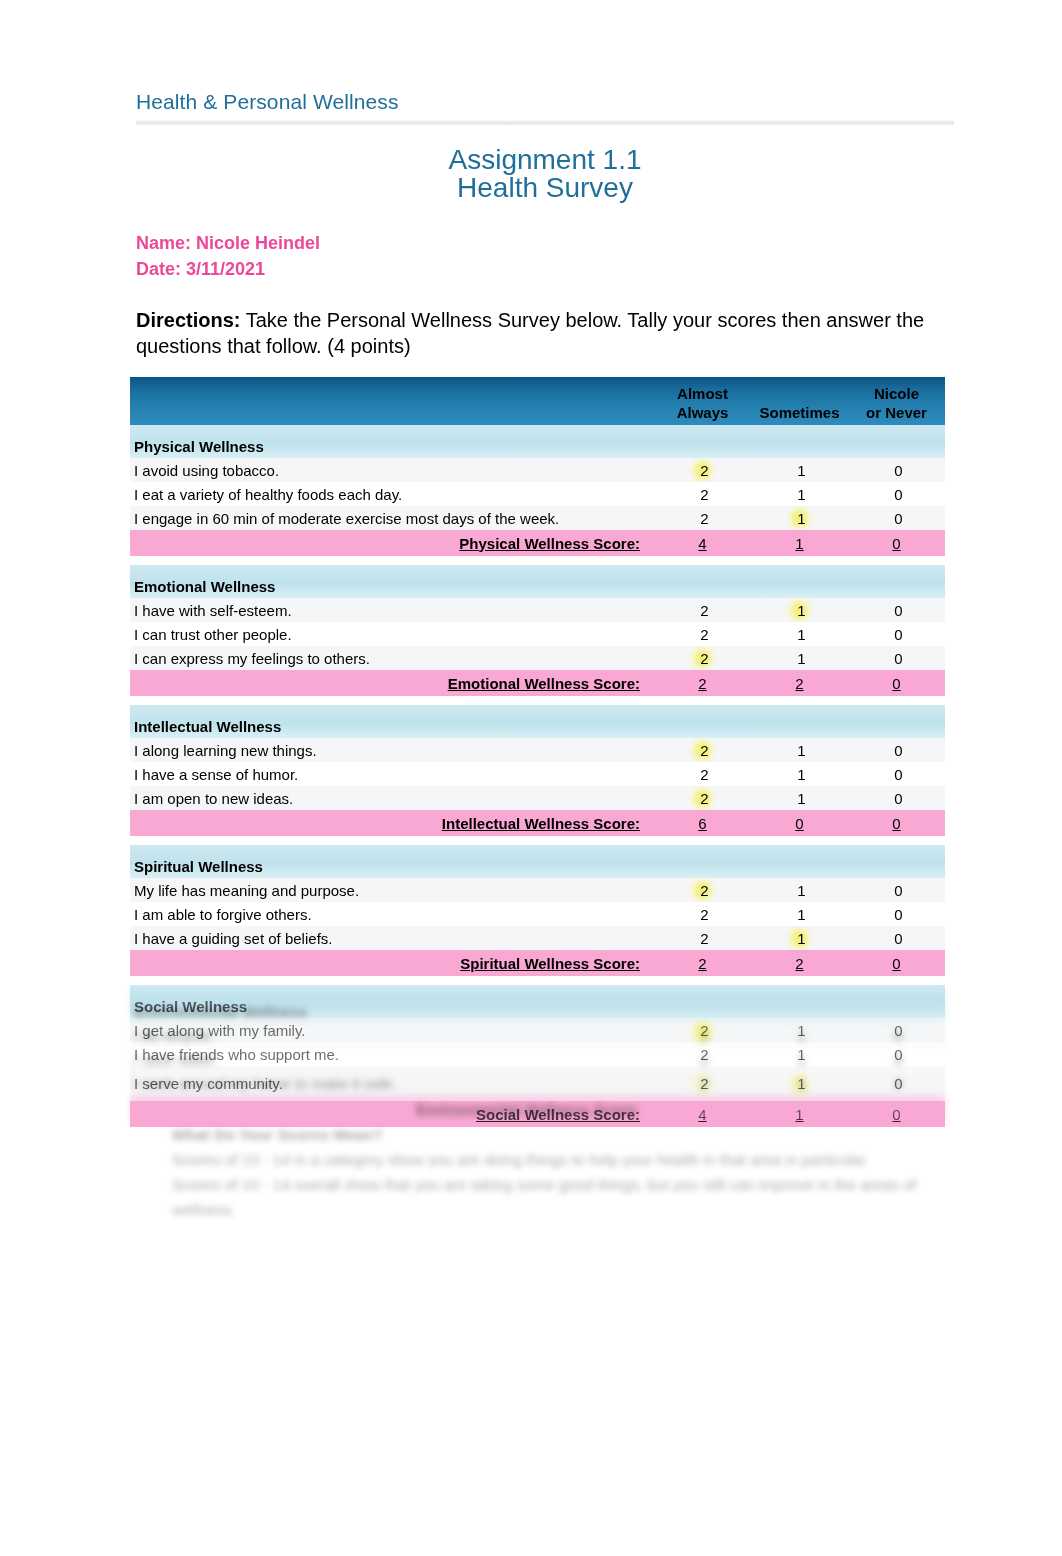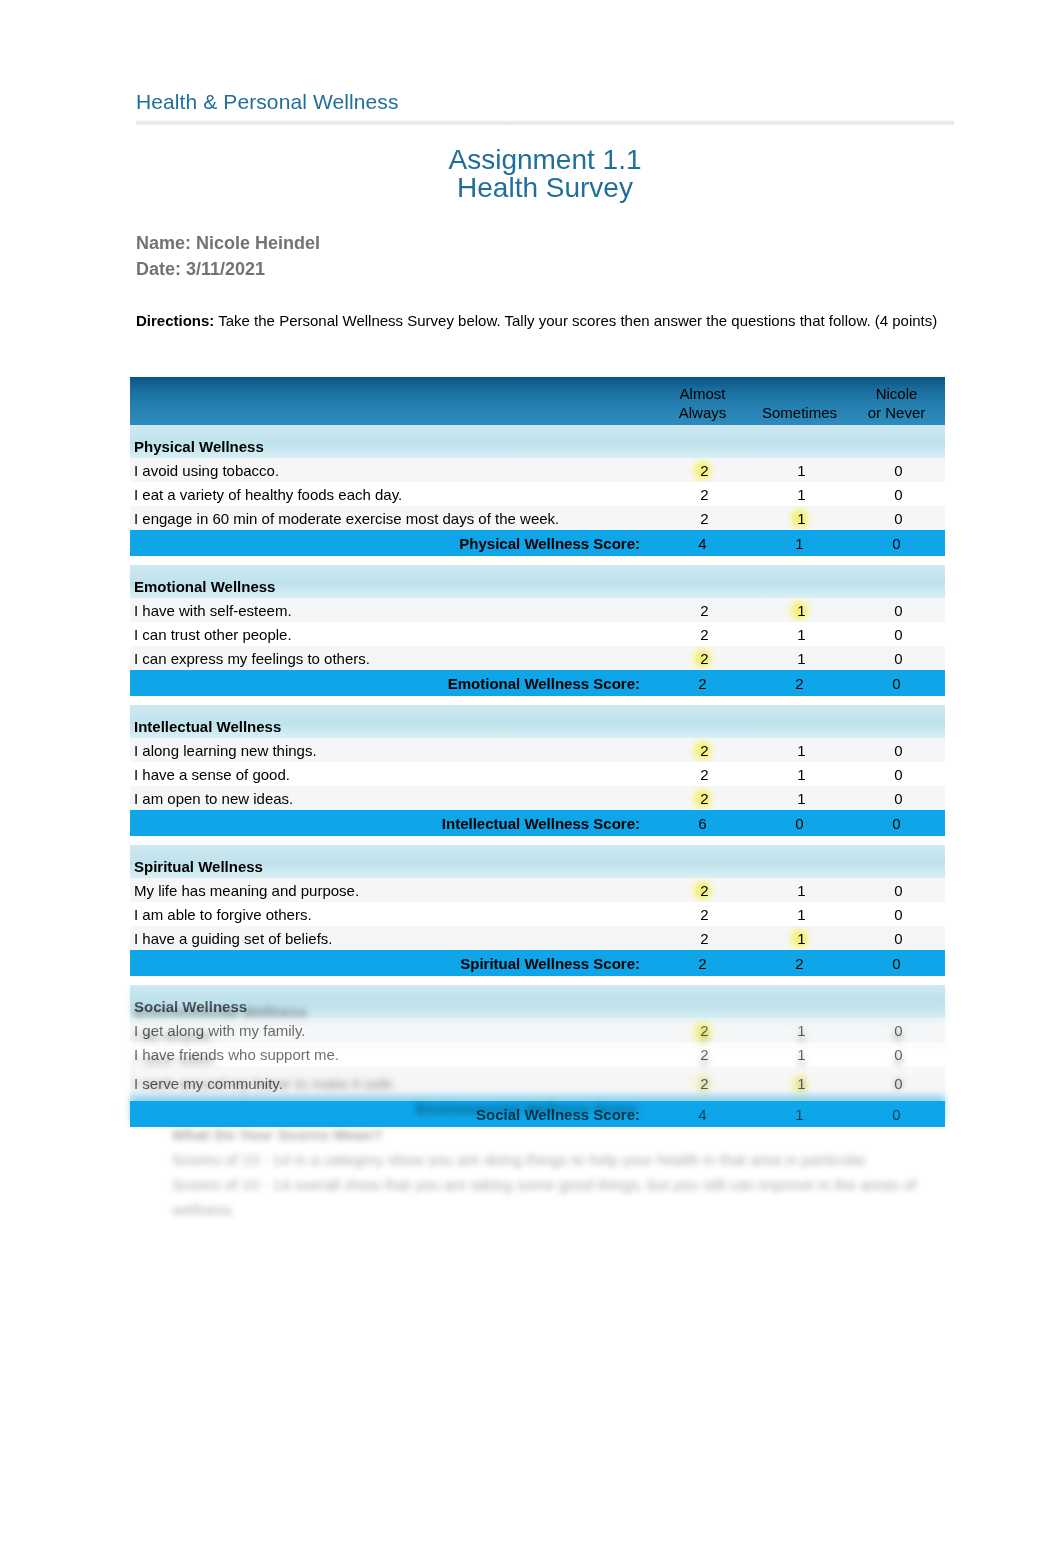--- a/index.html
+++ b/index.html
@@ -66,30 +66,30 @@
 
   
   .meta {
     position: absolute;
     left: 124px;
     top: 199px;
     width: 818px;
     font-size: 18px;
     font-weight: bold;
     line-height: 25.5px;
-    color: #737373;
+    color: #ec4899;
   }
 
   
   .directions {
     position: absolute;
     left: 124px;
     top: 276px;
     width: 812px;
-    font-size: 15px;
+    font-size: 20px;
     line-height: 25.5px;
     color: #000;
   }
   .directions b { font-weight: bold; }
 
   
   .survey {
     position: absolute;
     left: 118px;
     top: 345px;
@@ -107,21 +107,21 @@
   .survey-inner col.c-rarely { width: 97px; }
 
   
   tr.thead-row th {
     padding: 0;
     vertical-align: bottom;
     height: 45px;
     background: linear-gradient(to bottom, #0c5584 0%, #1a6e9e 28%, #2480b0 62%, #2d8cbd 100%);
     color: #000000;
     font-size: 15px;
-    font-weight: normal;
+    font-weight: bold;
     line-height: 19px;
     text-align: center;
     padding-bottom: 3px;
   }
   tr.thead-row th.h-item { text-align: left; }
   .hdr-two-line span { display: block; }
 
   
   tr.section-row td {
     background: linear-gradient(to bottom, #cfe9f1 0%, #bfe2ec 55%, #d9eff5 100%);
@@ -156,22 +156,23 @@
         rgba(248,245,175,0.45) 68%,
         rgba(255,255,255,0.0) 100%);
     background-repeat: no-repeat;
   }
 
   
   tr.score-row td {
     height: 24px;
     padding: 1px 0;
     font-size: 15px;
-    background: #0ea5e9;
+    background: #f9a8d4;
     color: #000;
+    text-decoration: underline;
   }
   tr.score-row td.score-label {
     text-align: right;
     font-weight: bold;
     padding-right: 14px;
   }
   tr.score-row td.num { font-weight: normal; }
 
   tr.spacer-row td {
     height: 9px;
@@ -325,21 +326,21 @@
           <tr class="section-row">
             <td colspan="4">Intellectual Wellness</td>
           </tr>
           <tr class="item-row">
             <td>I along learning new things.</td>
             <td class="num hl">2</td>
             <td class="num">1</td>
             <td class="num">0</td>
           </tr>
           <tr class="item-row alt">
-            <td>I have a sense of good.</td>
+            <td>I have a sense of humor.</td>
             <td class="num hl">2</td>
             <td class="num">1</td>
             <td class="num">0</td>
           </tr>
           <tr class="item-row">
             <td>I am open to new ideas.</td>
             <td class="num hl">2</td>
             <td class="num">1</td>
             <td class="num">0</td>
           </tr>

